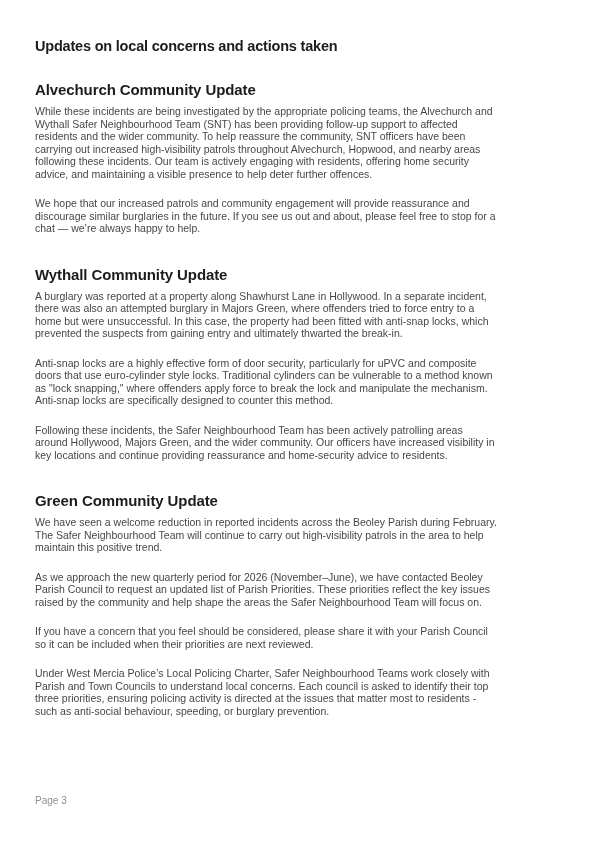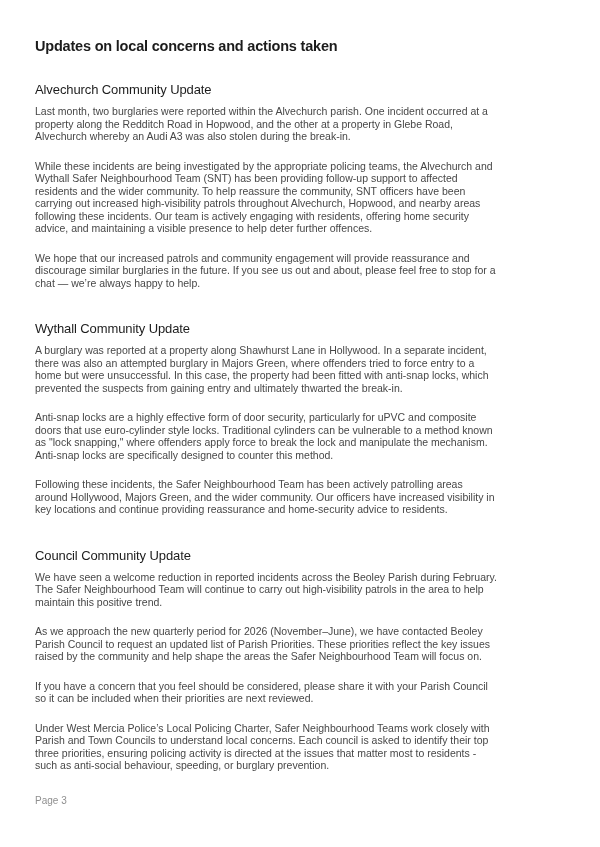--- a/index.html
+++ b/index.html
@@ -20,22 +20,22 @@
   }
   .doc-title {
     font-size: 14.5px;
     font-weight: 700;
     letter-spacing: -0.2px;
     color: #1c1c1c;
     line-height: 18px;
     margin-bottom: 12px;
   }
   .section-heading {
-    font-size: 13px;
-    font-weight: 400;
+    font-size: 15px;
+    font-weight: 700;
     letter-spacing: -0.1px;
     color: #1c1c1c;
     line-height: 13px;
     margin: 16px 0 9px 0;
   }
   .para {
     font-size: 10.5px;
     line-height: 12.5px;
     color: #474747;
     margin-bottom: 17px;
@@ -54,34 +54,33 @@
 </style>
 </head>
 <body>
 
 <div class="page">
 
   <h1 class="doc-title">Updates on local concerns and actions taken</h1>
 
   <section class="section">
     <h2 class="section-heading">Alvechurch Community Update</h2>
-    <p class="para">Last month, two burglaries were reported within the Alvechurch parish. One incident occurred at a property along the Redditch Road in Hopwood, and the other at a property in Glebe Road, Alvechurch whereby an Audi A3 was also stolen during the break-in.</p>
     <p class="para">While these incidents are being investigated by the appropriate policing teams, the Alvechurch and Wythall Safer Neighbourhood Team (SNT) has been providing follow-up support to affected residents and the wider community. To help reassure the community, SNT officers have been carrying out increased high-visibility patrols throughout Alvechurch, Hopwood, and nearby areas following these incidents. Our team is actively engaging with residents, offering home security advice, and maintaining a visible presence to help deter further offences.</p>
     <p class="para">We hope that our increased patrols and community engagement will provide reassurance and discourage similar burglaries in the future. If you see us out and about, please feel free to stop for a chat — we’re always happy to help.</p>
   </section>
 
   <section class="section">
     <h2 class="section-heading">Wythall Community Update</h2>
     <p class="para">A burglary was reported at a property along Shawhurst Lane in Hollywood. In a separate incident, there was also an attempted burglary in Majors Green, where offenders tried to force entry to a home but were unsuccessful. In this case, the property had been fitted with anti-snap locks, which prevented the suspects from gaining entry and ultimately thwarted the break-in.</p>
     <p class="para">Anti-snap locks are a highly effective form of door security, particularly for uPVC and composite doors that use euro-cylinder style locks. Traditional cylinders can be vulnerable to a method known as "lock snapping," where offenders apply force to break the lock and manipulate the mechanism. Anti-snap locks are specifically designed to counter this method.</p>
     <p class="para">Following these incidents, the Safer Neighbourhood Team has been actively patrolling areas around Hollywood, Majors Green, and the wider community. Our officers have increased visibility in key locations and continue providing reassurance and home-security advice to residents.</p>
   </section>
 
   <section class="section">
-    <h2 class="section-heading">Council Community Update</h2>
+    <h2 class="section-heading">Green Community Update</h2>
     <p class="para">We have seen a welcome reduction in reported incidents across the Beoley Parish during February. The Safer Neighbourhood Team will continue to carry out high-visibility patrols in the area to help maintain this positive trend.</p>
     <p class="para">As we approach the new quarterly period for 2026 (November–June), we have contacted Beoley Parish Council to request an updated list of Parish Priorities. These priorities reflect the key issues raised by the community and help shape the areas the Safer Neighbourhood Team will focus on.</p>
     <p class="para">If you have a concern that you feel should be considered, please share it with your Parish Council so it can be included when their priorities are next reviewed.</p>
     <p class="para">Under West Mercia Police’s Local Policing Charter, Safer Neighbourhood Teams work closely with Parish and Town Councils to understand local concerns. Each council is asked to identify their top three priorities, ensuring policing activity is directed at the issues that matter most to residents - such as anti-social behaviour, speeding, or burglary prevention.</p>
   </section>
 
   <div class="footer">
     <span class="page-number">Page 3</span>
   </div>
 

